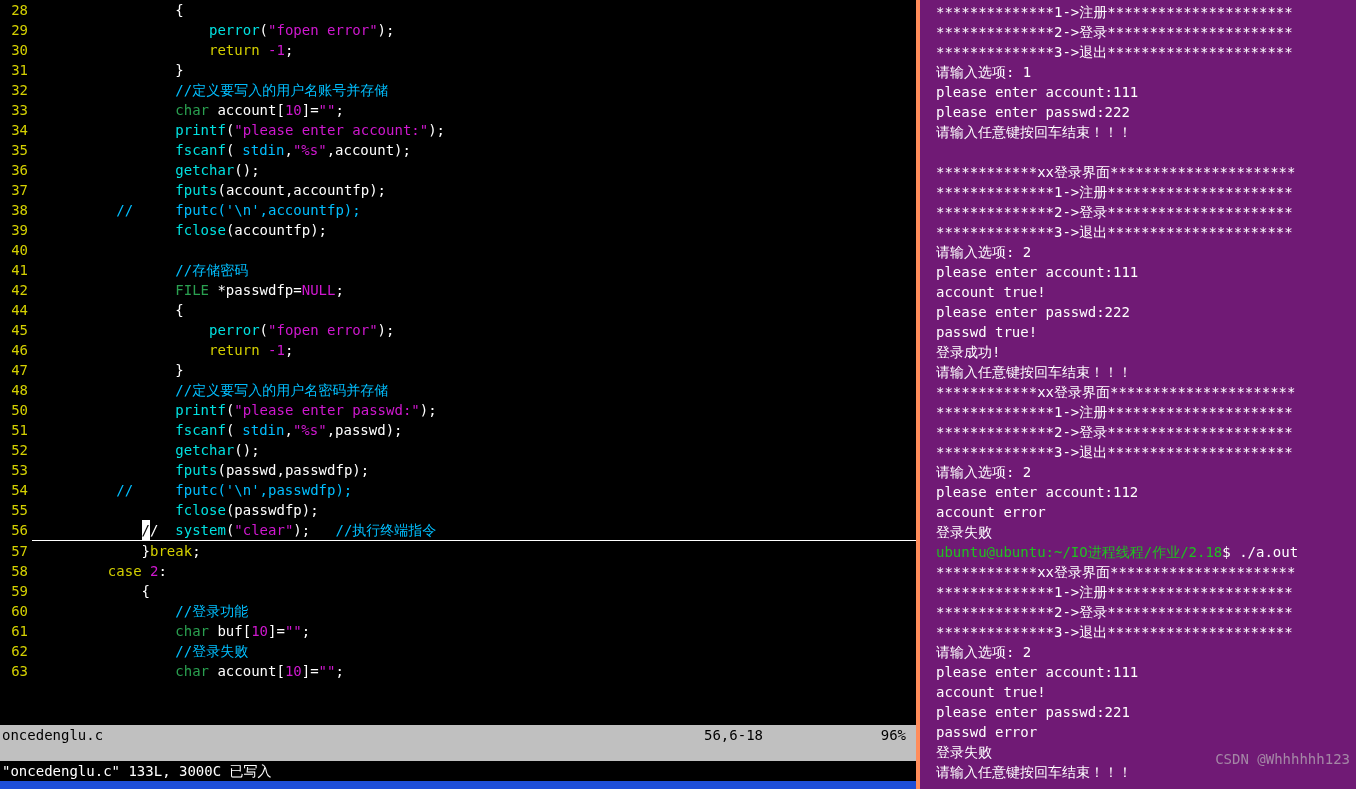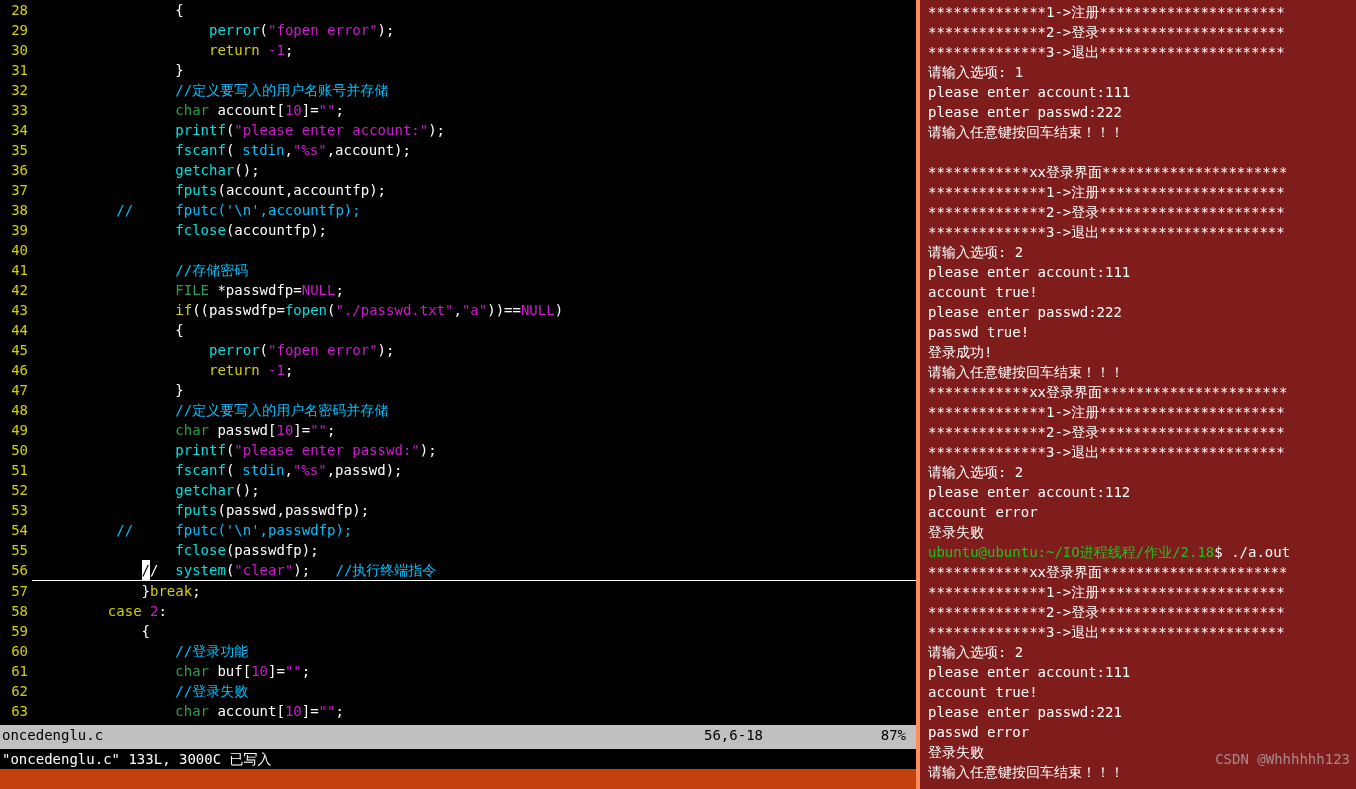--- a/index.html
+++ b/index.html
@@ -10,33 +10,33 @@
   line-height: 20px;
   color: #fff;
   width: 1356px;
   height: 789px;
   overflow: hidden;
   display: flex;
 }
 .left-pane {
   width: 916px;
   height: 789px;
-  background: #c2410c;
+  background: #1d4ed8;
   position: relative;
 }
 .divider {
   width: 4px;
   height: 789px;
   background: #ff8c5a;
 }
 .right-pane {
   flex: 1;
   height: 789px;
-  background: #7f1d1d;
-  padding: 2px 8px;
+  background: #701a75;
+  padding: 2px 16px;
   position: relative;
 }
 .code-area {
   height: 725px;
   overflow: hidden;
   background: #000;
 }
 .code-line {
   display: flex;
   white-space: pre;
@@ -55,21 +55,21 @@
 .num { color: #d018d0; }
 .str { color: #d018d0; }
 .type { color: #2aa050; }
 .cmt { color: #00bfff; }
 .fn { color: #00e0e0; }
 .fn2 { color: #00bfff; margin-left: 8px; }
 .null { color: #d018d0; }
 .status-bar-1 {
   background: #c0c0c0;
   color: #000;
-  height: 24px;
+  height: 36px;
   display: flex;
   padding: 0 2px;
 }
 .status-bar-1 .left { flex: 1; }
 .status-bar-1 .mid { width: 150px; }
 .status-bar-1 .right { width: 60px; text-align: right; padding-right: 8px; }
 .status-bar-2 {
   background: #000;
   color: #fff;
   height: 20px;
@@ -107,46 +107,44 @@
       <div class="code-line"><span class="lineno">33</span><span class="code">                 <span class="type">char</span> account[<span class="num">10</span>]=<span class="str">""</span>;</span></div>
       <div class="code-line"><span class="lineno">34</span><span class="code">                 <span class="fn">printf</span>(<span class="str">"please enter account:"</span>);</span></div>
       <div class="code-line"><span class="lineno">35</span><span class="code">                 <span class="fn">fscanf</span>(<span class="fn2">stdin</span>,<span class="str">"%s"</span>,account);</span></div>
       <div class="code-line"><span class="lineno">36</span><span class="code">                 <span class="fn">getchar</span>();</span></div>
       <div class="code-line"><span class="lineno">37</span><span class="code">                 <span class="fn">fputs</span>(account,accountfp);</span></div>
       <div class="code-line"><span class="lineno">38</span><span class="code">          <span class="cmt">//     fputc('\n',accountfp);</span></span></div>
       <div class="code-line"><span class="lineno">39</span><span class="code">                 <span class="fn">fclose</span>(accountfp);</span></div>
       <div class="code-line"><span class="lineno">40</span><span class="code"> </span></div>
       <div class="code-line"><span class="lineno">41</span><span class="code">                 <span class="cmt">//存储密码</span></span></div>
       <div class="code-line"><span class="lineno">42</span><span class="code">                 <span class="type">FILE</span> *passwdfp=<span class="null">NULL</span>;</span></div>
-      <div class="code-line"><span class="lineno">43</span><span class="code">                 <span class="kw">if</span>((passwdfp=<span class="fn">fopen</span>(<span class="str">"./passwd.txt"</span>,<span class="str">"a"</span>))==<span class="null">NULL</span>)</span></div>
       <div class="code-line"><span class="lineno">44</span><span class="code">                 {</span></div>
       <div class="code-line"><span class="lineno">45</span><span class="code">                     <span class="fn">perror</span>(<span class="str">"fopen error"</span>);</span></div>
       <div class="code-line"><span class="lineno">46</span><span class="code">                     <span class="kw">return</span> <span class="num">-1</span>;</span></div>
       <div class="code-line"><span class="lineno">47</span><span class="code">                 }</span></div>
       <div class="code-line"><span class="lineno">48</span><span class="code">                 <span class="cmt">//定义要写入的用户名密码并存储</span></span></div>
-      <div class="code-line"><span class="lineno">49</span><span class="code">                 <span class="type">char</span> passwd[<span class="num">10</span>]=<span class="str">""</span>;</span></div>
       <div class="code-line"><span class="lineno">50</span><span class="code">                 <span class="fn">printf</span>(<span class="str">"please enter passwd:"</span>);</span></div>
       <div class="code-line"><span class="lineno">51</span><span class="code">                 <span class="fn">fscanf</span>(<span class="fn2">stdin</span>,<span class="str">"%s"</span>,passwd);</span></div>
       <div class="code-line"><span class="lineno">52</span><span class="code">                 <span class="fn">getchar</span>();</span></div>
       <div class="code-line"><span class="lineno">53</span><span class="code">                 <span class="fn">fputs</span>(passwd,passwdfp);</span></div>
       <div class="code-line"><span class="lineno">54</span><span class="code">          <span class="cmt">//     fputc('\n',passwdfp);</span></span></div>
       <div class="code-line"><span class="lineno">55</span><span class="code">                 <span class="fn">fclose</span>(passwdfp);</span></div>
       <div class="code-line underline-row"><span class="lineno">56</span><span class="code">             <span class="cursor-block">/</span>/  <span class="fn">system</span>(<span class="str">"clear"</span>);   <span class="cmt">//执行终端指令</span></span></div>
       <div class="code-line"><span class="lineno">57</span><span class="code">             }<span class="kw">break</span>;</span></div>
       <div class="code-line"><span class="lineno">58</span><span class="code">         <span class="kw">case</span> <span class="num">2</span>:</span></div>
       <div class="code-line"><span class="lineno">59</span><span class="code">             {</span></div>
       <div class="code-line"><span class="lineno">60</span><span class="code">                 <span class="cmt">//登录功能</span></span></div>
       <div class="code-line"><span class="lineno">61</span><span class="code">                 <span class="type">char</span> buf[<span class="num">10</span>]=<span class="str">""</span>;</span></div>
       <div class="code-line"><span class="lineno">62</span><span class="code">                 <span class="cmt">//登录失败</span></span></div>
       <div class="code-line"><span class="lineno">63</span><span class="code">                 <span class="type">char</span> account[<span class="num">10</span>]=<span class="str">""</span>;</span></div>
     </div>
   <div class="status-bar-1">
     <span class="left">oncedenglu.c</span>
     <span class="mid">56,6-18</span>
-    <span class="right">87%</span>
+    <span class="right">96%</span>
   </div>
   <div class="status-bar-2">"oncedenglu.c" 133L, 3000C 已写入</div>
 </div>
 
 <div class="divider"></div>
 
 <div class="right-pane">
   <div id="term-area">
       <div class="term-line">**************1-&gt;注册**********************</div>
       <div class="term-line">**************2-&gt;登录**********************</div>

